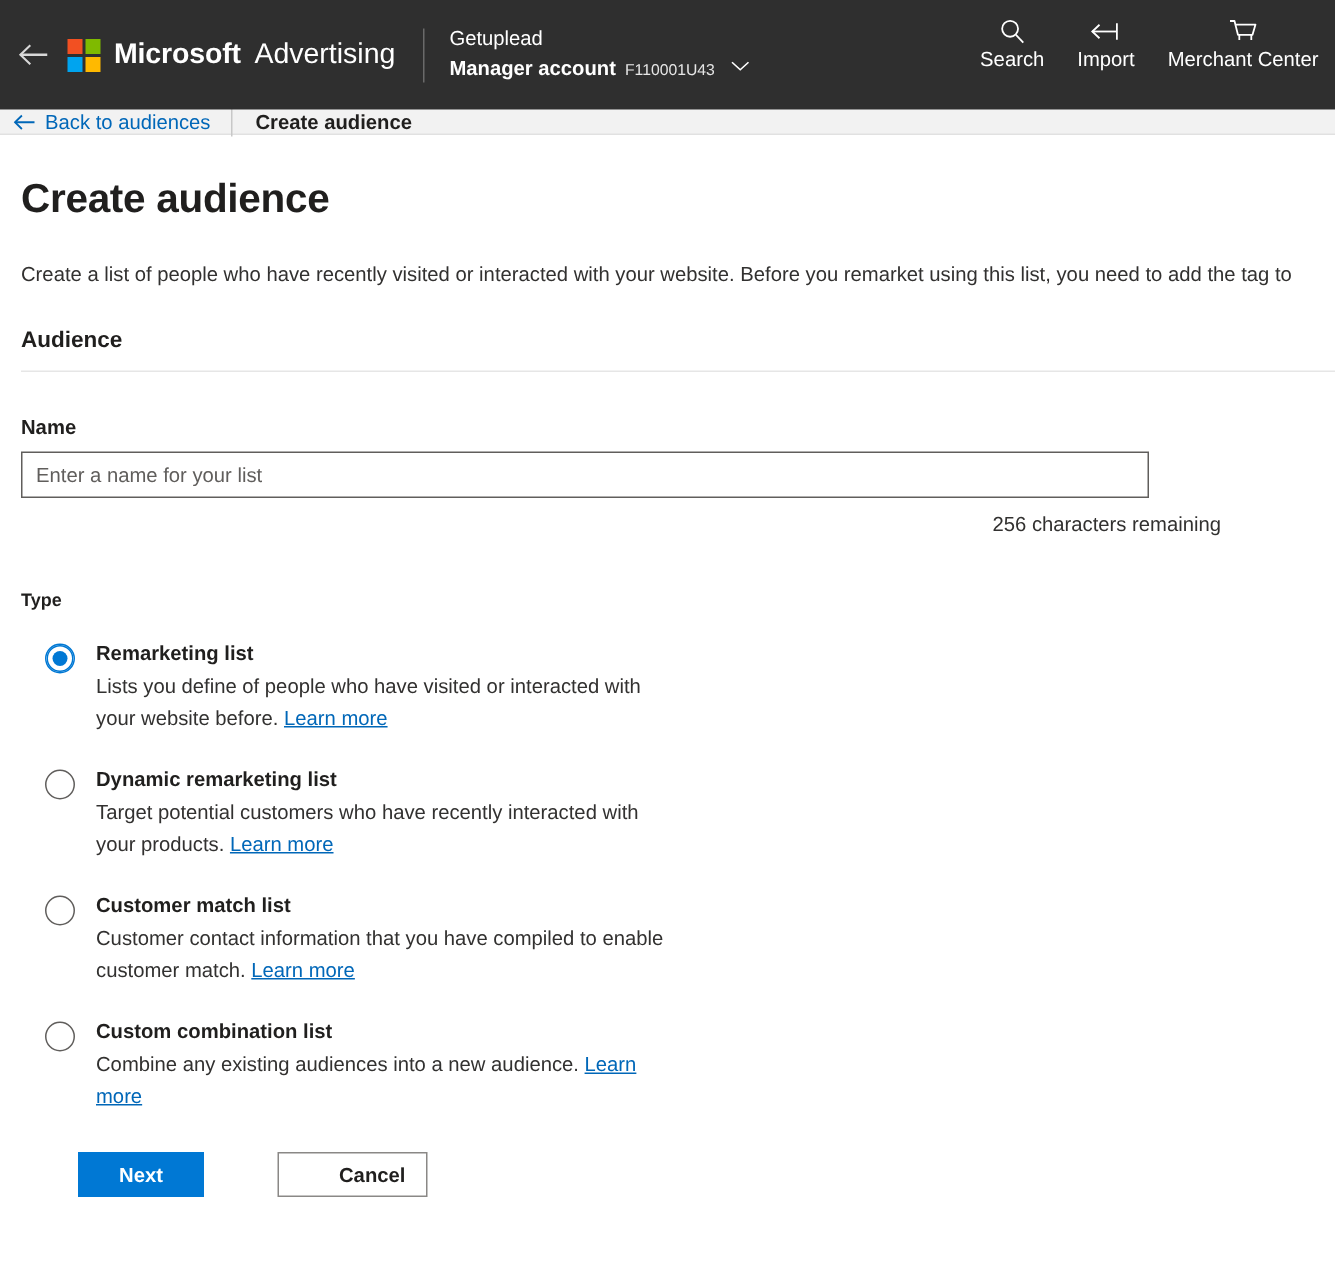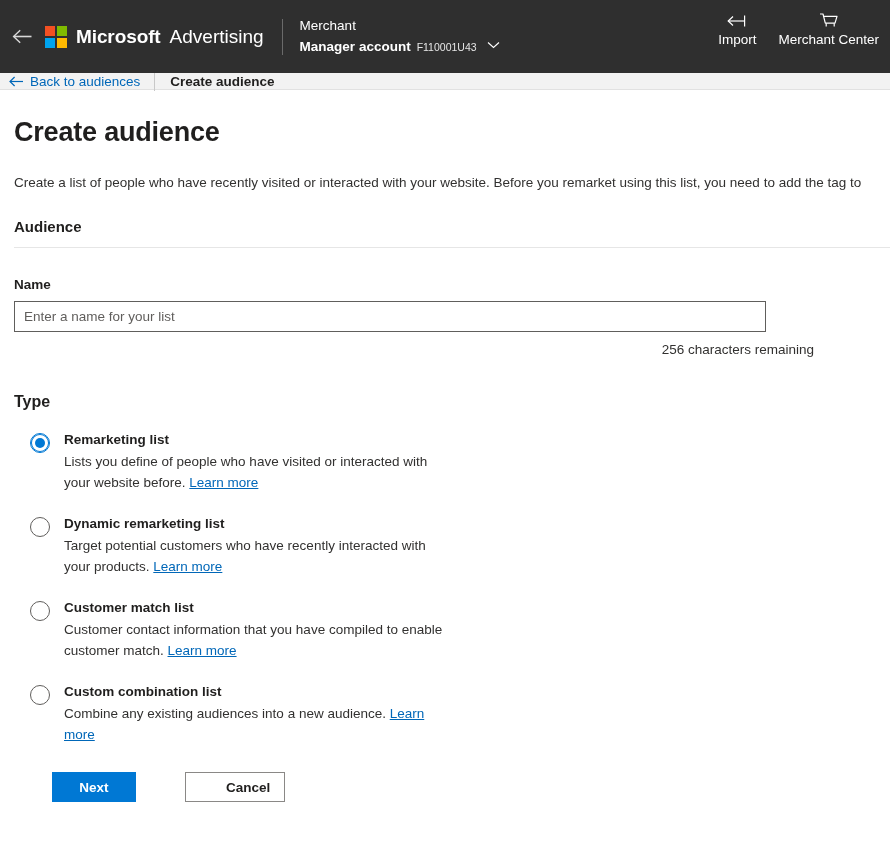--- a/index.html
+++ b/index.html
@@ -198,21 +198,21 @@
   .name-input::placeholder { color: #605e5c; }
   .char-count {
     width: 800px;
     text-align: right;
     font-size: 13.5px;
     color: #323130;
     margin-top: 10px;
   }
 
   .type-label {
-    font-size: 16px;
+    font-size: 12px;
     font-weight: 700;
     color: #201f1e;
     margin-top: 36px;
   }
 
   .options { margin-top: 20px; }
   .option {
     display: flex;
     align-items: flex-start;
     margin-bottom: 21px;
@@ -314,34 +314,43 @@
       <i style="background:#00a4ef"></i>
         <i style="background:#ffb900"></i>
     </div>
     <span class="brand-ms">Microsoft</span>
     <span class="brand-product">Advertising</span>
   </div>
 
   <div class="vdiv"></div>
 
   <div class="account">
-    <span class="account-name">Merchant</span>
+    <span class="account-name">Getuplead</span>
     <span class="account-row">
       <span class="account-type">Manager account</span>
       <span class="account-id">F110001U43</span>
       <span class="chev">
         <svg width="13" height="8" viewBox="0 0 13 8">
             <path d="M1 1.5 L6.5 6.5 L12 1.5" fill="none" stroke="#ffffff" stroke-width="1.1"></path>
           </svg>
       </span>
     </span>
   </div>
 
   <div class="nav-actions">
 
+    <div class="nav-action">
+      <span class="ico">
+        <svg width="18" height="18" viewBox="0 0 18 18">
+          <circle cx="7.4" cy="7.2" r="5.3" fill="none" stroke="#ffffff" stroke-width="1.2"></circle>
+          <line x1="11.3" y1="11.2" x2="16.2" y2="16.4" stroke="#ffffff" stroke-width="1.2"></line>
+        </svg>
+      </span>
+      <span class="lbl">Search</span>
+    </div>
 
     <div class="nav-action">
       <span class="ico">
         <svg width="22" height="18" viewBox="0 0 22 18">
           <line x1="2" y1="9" x2="18" y2="9" stroke="#ffffff" stroke-width="1.2"></line>
           <path d="M7 4.5 L2.2 9 L7 13.5" fill="none" stroke="#ffffff" stroke-width="1.2"></path>
           <line x1="18.6" y1="3.5" x2="18.6" y2="14.5" stroke="#ffffff" stroke-width="1.2"></line>
         </svg>
       </span>
       <span class="lbl">Import</span>

